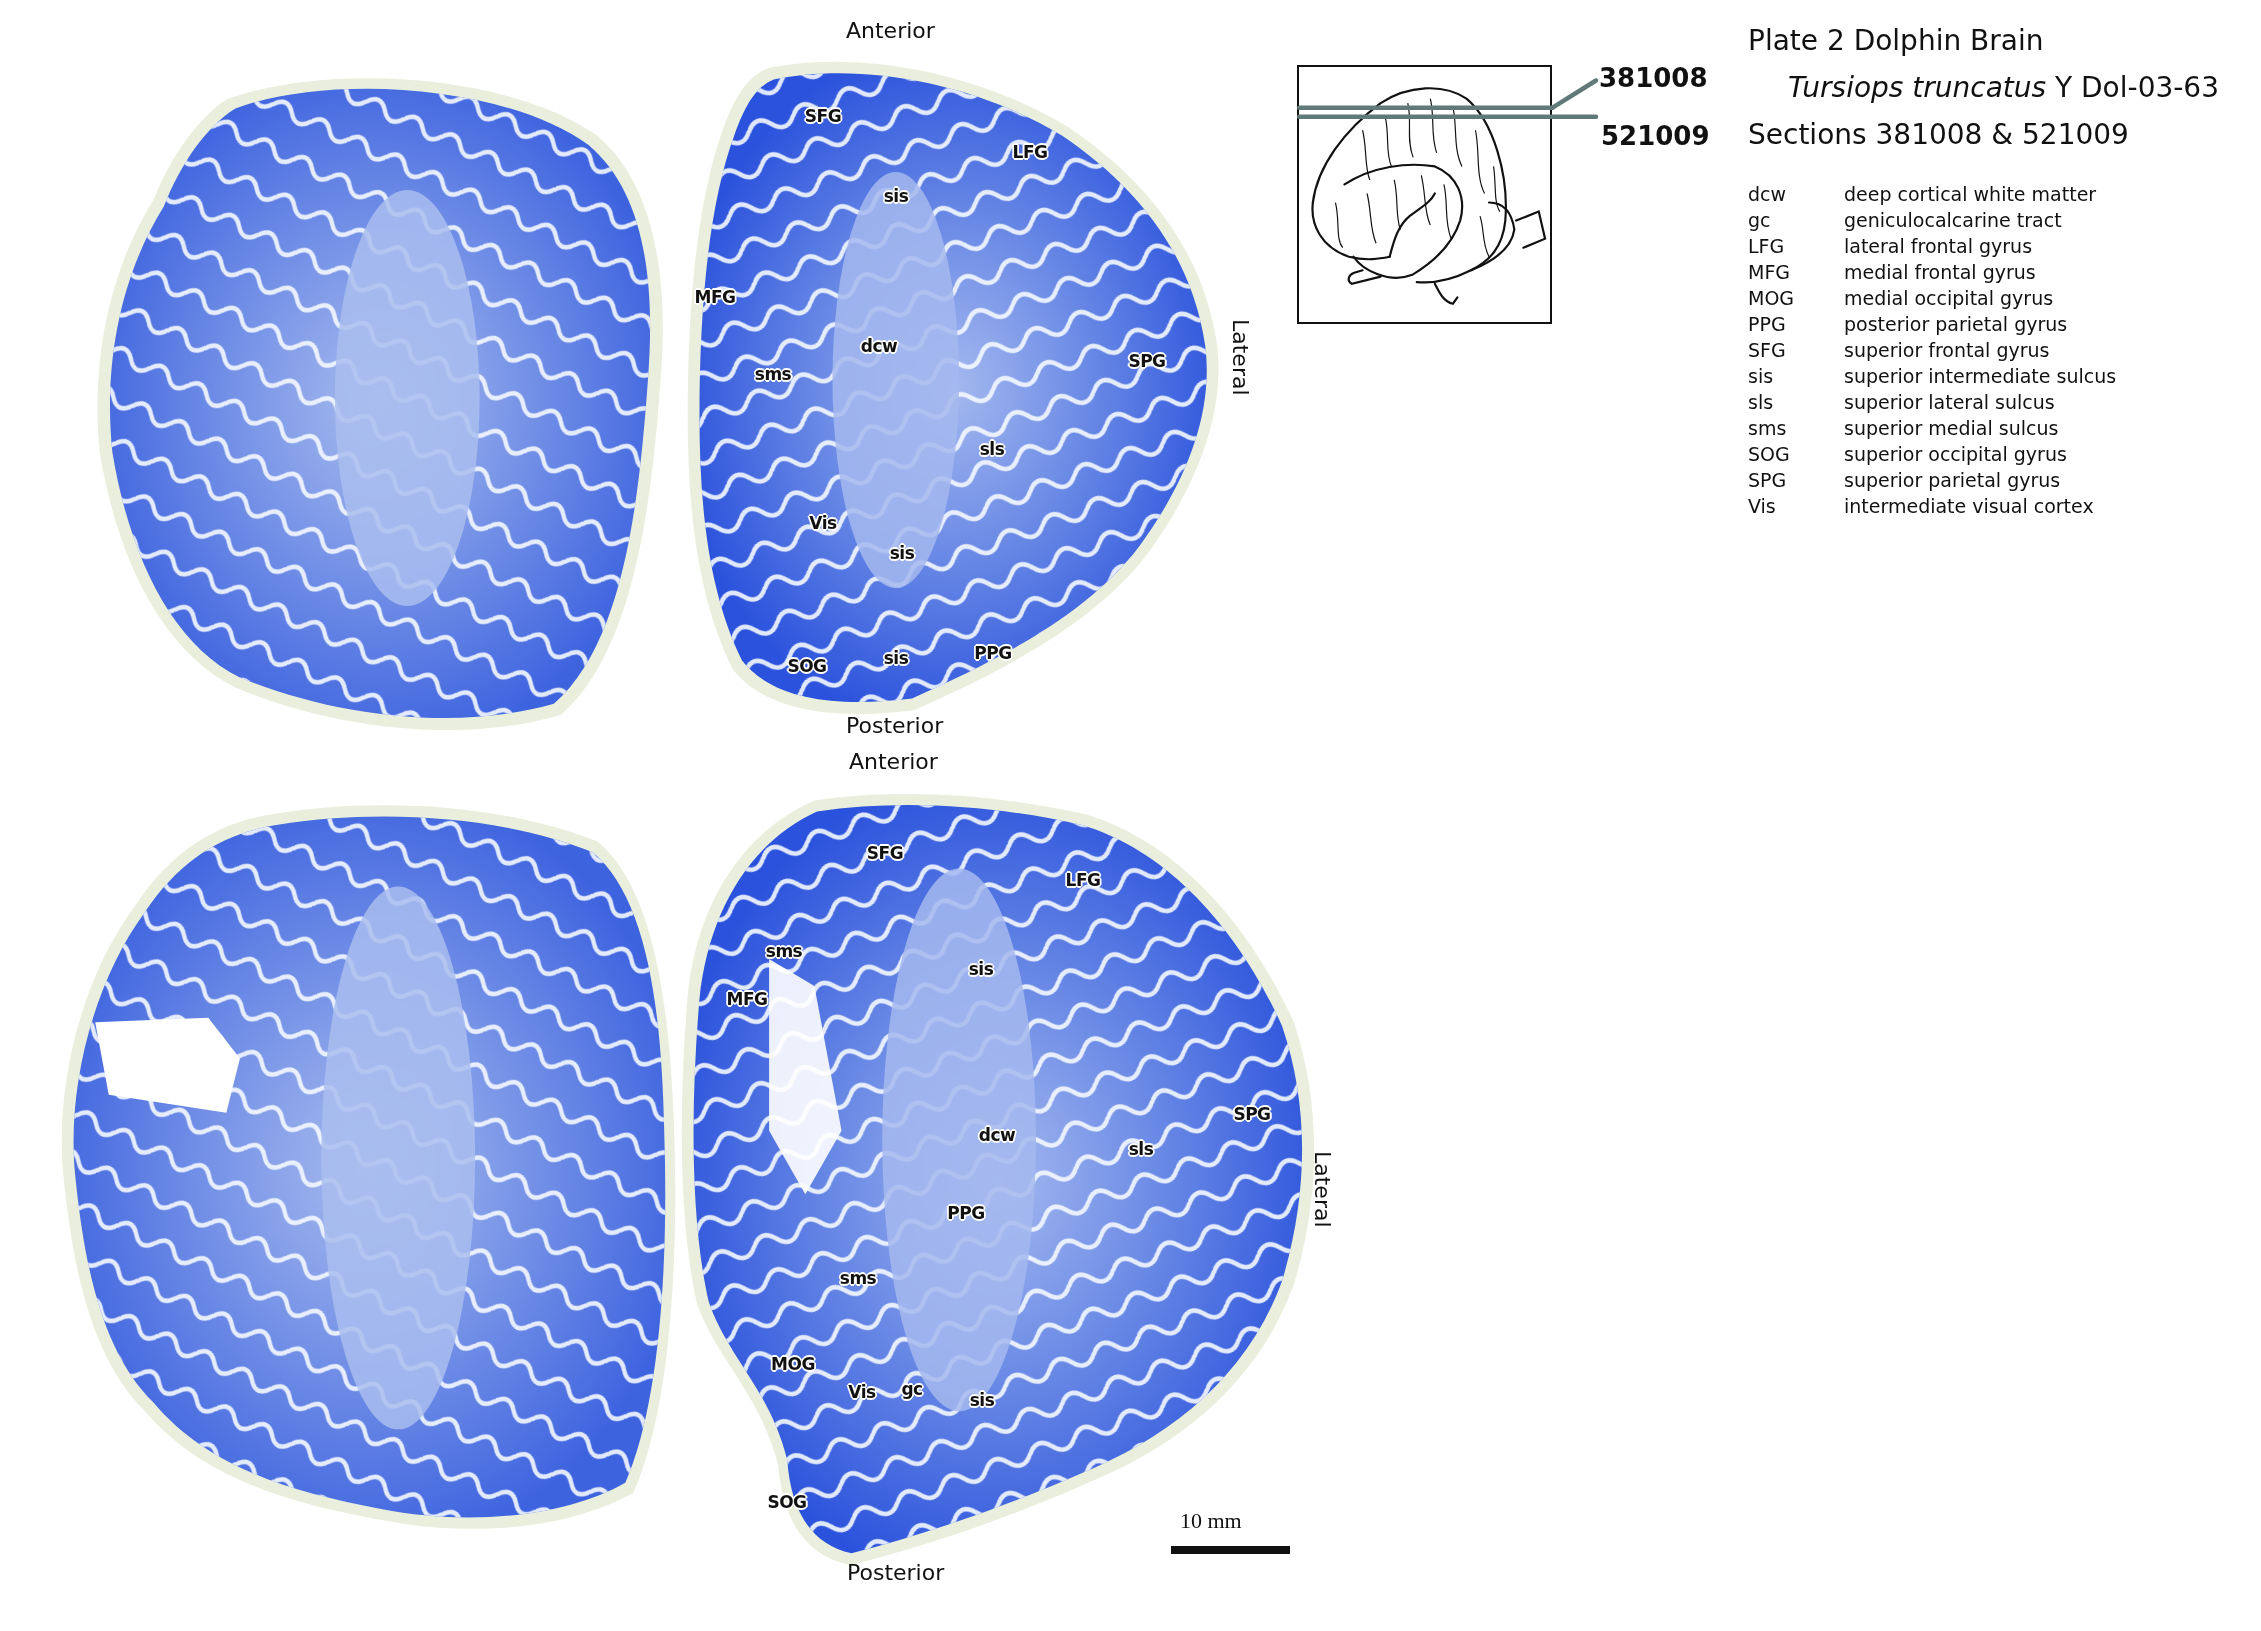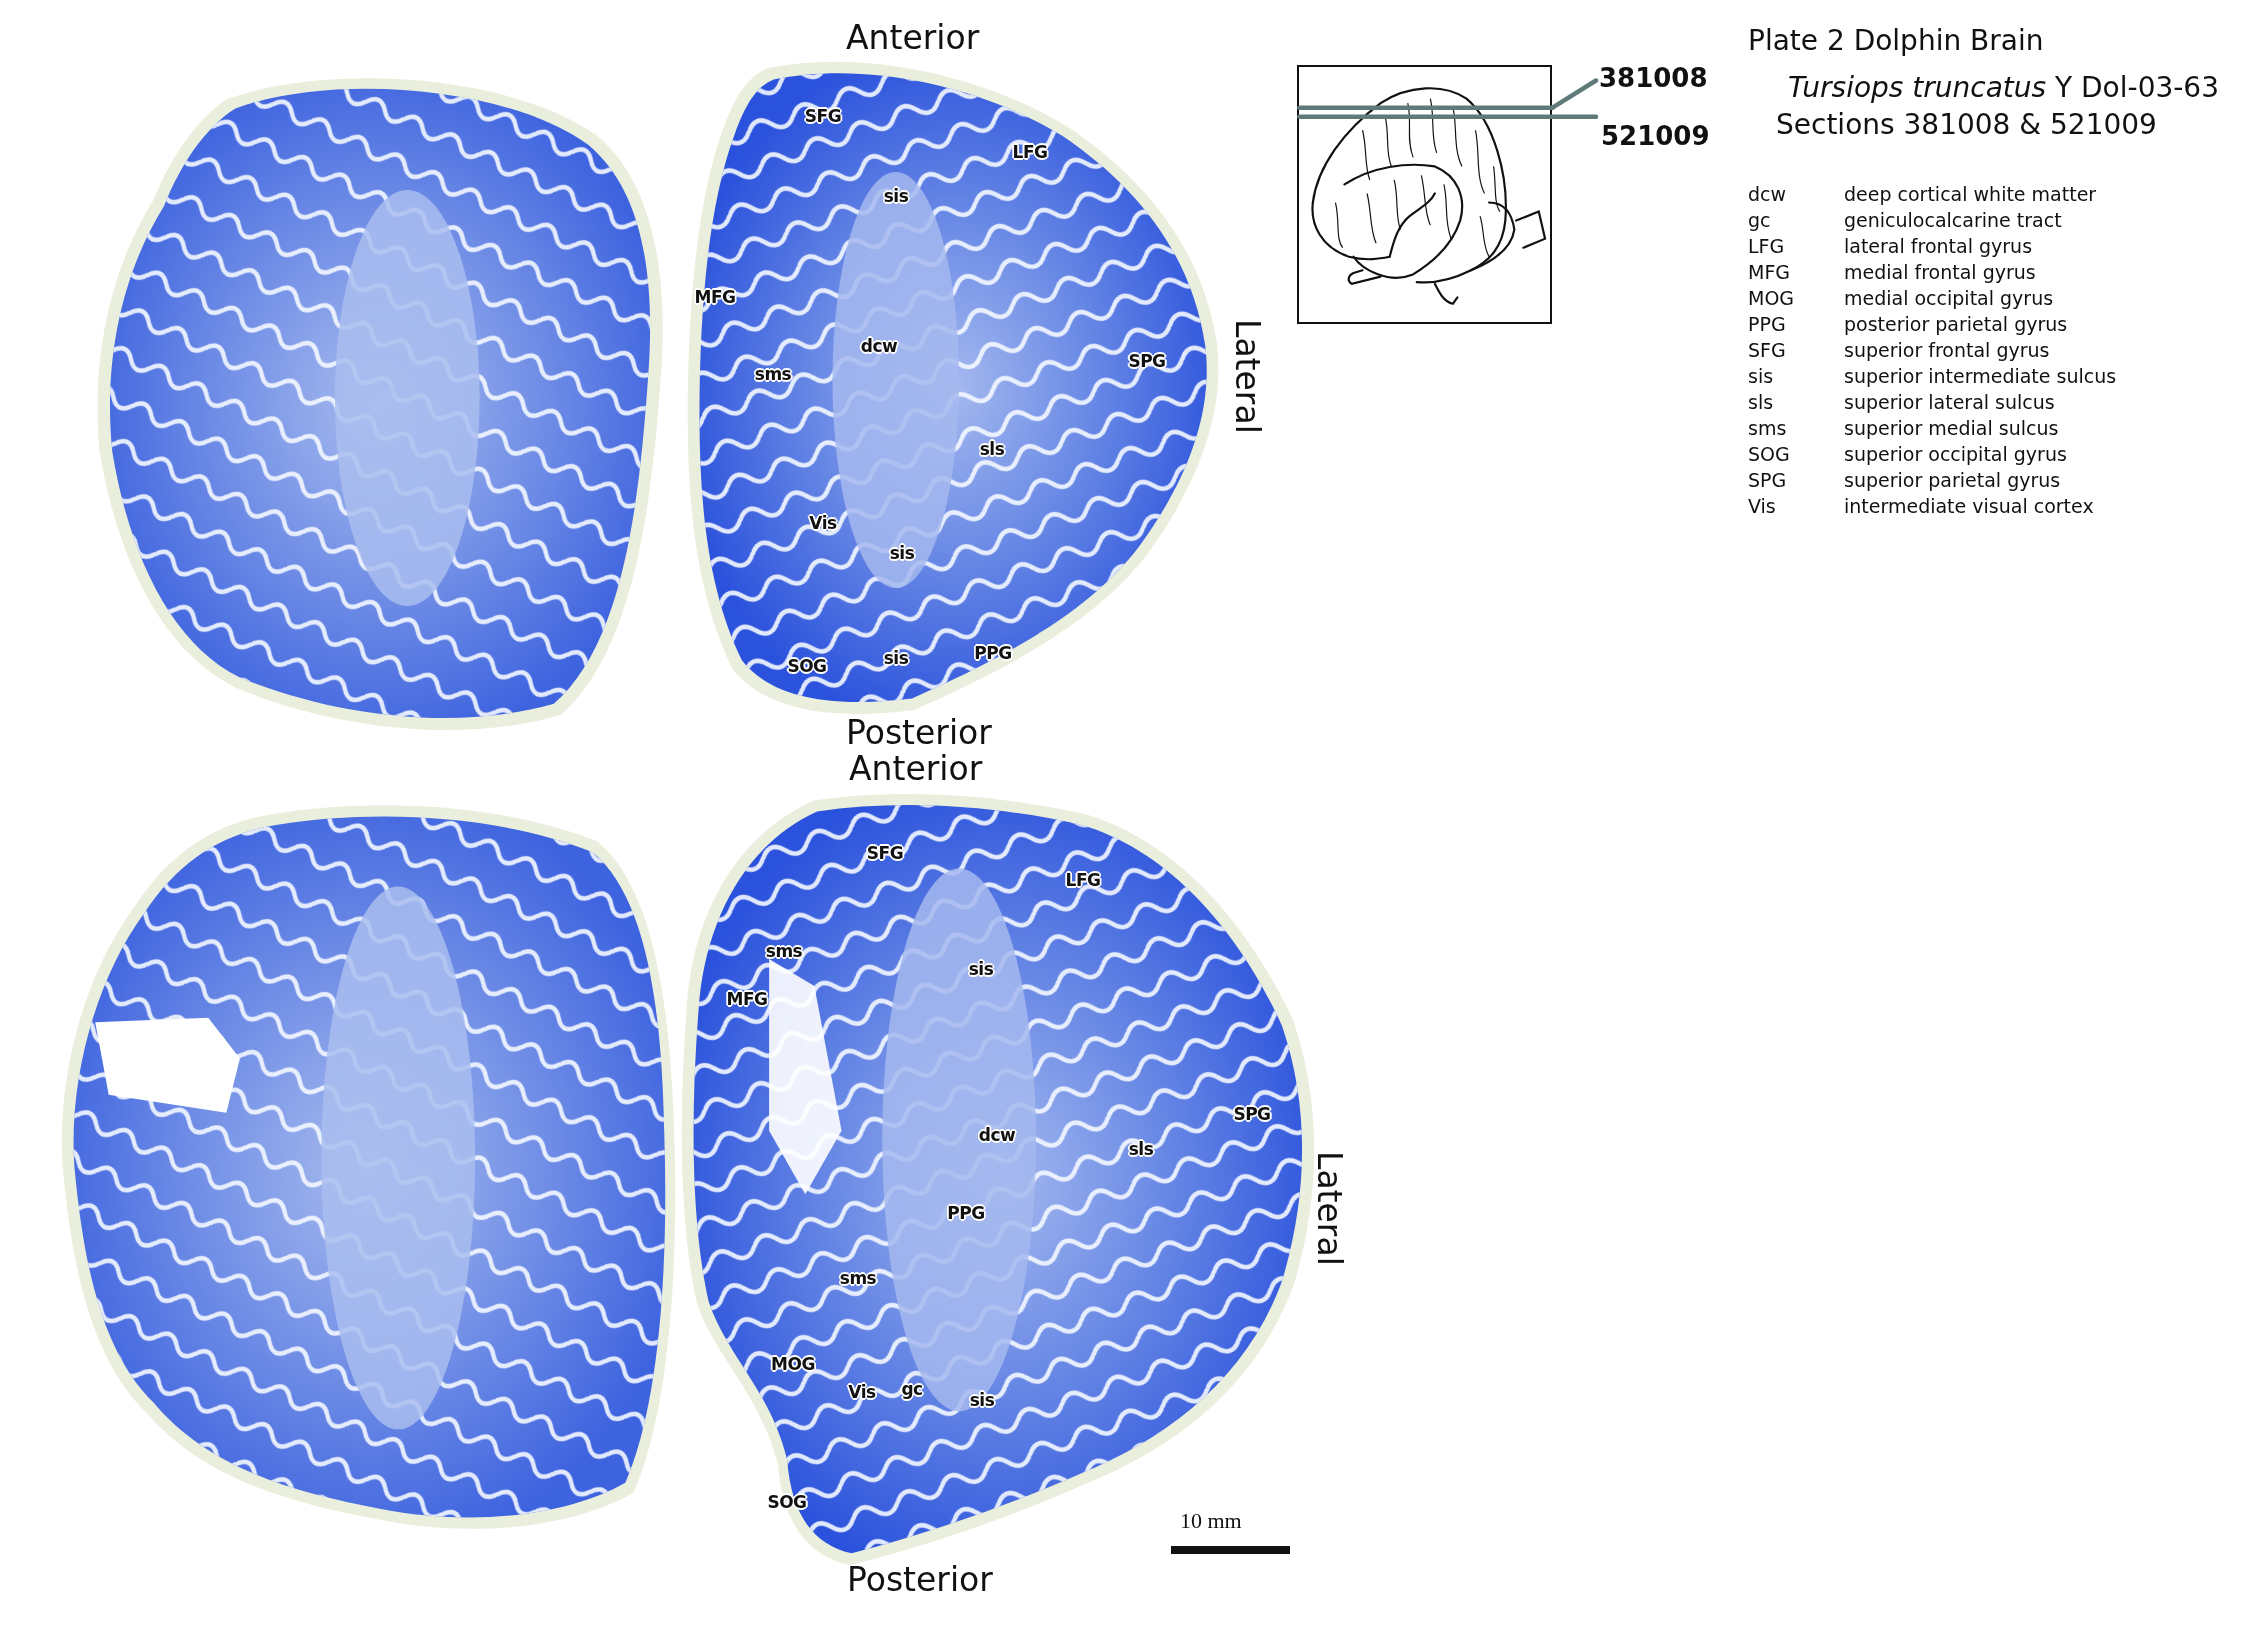--- a/index.html
+++ b/index.html
@@ -1,19 +1,19 @@
 <!DOCTYPE html>
 <html style="font-size:14.5px"><head>
 <meta charset="utf-8">
 <style>
   html, body { margin: 0; padding: 0; background: #ffffff; }
   body { width: 2262px; height: 1632px; position: relative; overflow: hidden;
          font-family: "DejaVu Sans", sans-serif; color: #111; }
   svg.tissue { position: absolute; left: 0; top: 0; }
-  .orient { position: absolute; font-size: 33px; color: #111; white-space: nowrap; }
+  .orient { position: absolute; font-size: 22px; color: #111; white-space: nowrap; }
   .orient.vert { writing-mode: vertical-rl; }
   .lbl { position: absolute; font-size: 17px; color: #111; white-space: nowrap;
          text-shadow: -1.8px 0 #fff, 1.8px 0 #fff, 0 -1.8px #fff, 0 1.8px #fff,
                       -0.9px -0.9px #fff, 0.9px 0.9px #fff, -0.9px 0.9px #fff, 0.9px -0.9px #fff;
          transform: translate(-50%, -50%); font-weight: bold; letter-spacing: -0.5px; }
   .title { position: absolute; left: 1748px; font-size: 28px; font-weight: normal; white-space: nowrap; }
   .title i { font-style: italic; margin-left: 40px; }
   .legend { position: absolute; left: 1748px; top: 181px; font-size: 19px; line-height: 26px; }
   .legend .row { display: flex; }
   .legend .abbr { width: 96px; }
@@ -154,21 +154,21 @@
     <line x1="1436" y1="129" x2="1764" y2="129"></line>
   </g>
 </svg>
 <div class="sec-num" style="left:1599px; top:63px;">381008</div>
 <div class="sec-num" style="left:1601px; top:101px;margin-top:20px;">521009</div>
 
 <div class="title" style="top:24.4px;">Plate 2   Dolphin Brain</div>
 <div class="title" style="top:71px;">
   <i>Tursiops truncatus</i><span> Y Dol-03-63</span>
 </div>
-<div class="title" style="top:108px;margin-left:28px;">Sections 381008 &amp; 521009</div>
+<div class="title" style="top:118px;">Sections 381008 &amp; 521009</div>
 
 <div class="legend" id="legend">
     <div class="row">
       <span class="abbr">dcw</span>
       <span>deep cortical white matter</span>
     </div>
     <div class="row">
       <span class="abbr">gc</span>
       <span>geniculocalcarine tract</span>
     </div>

